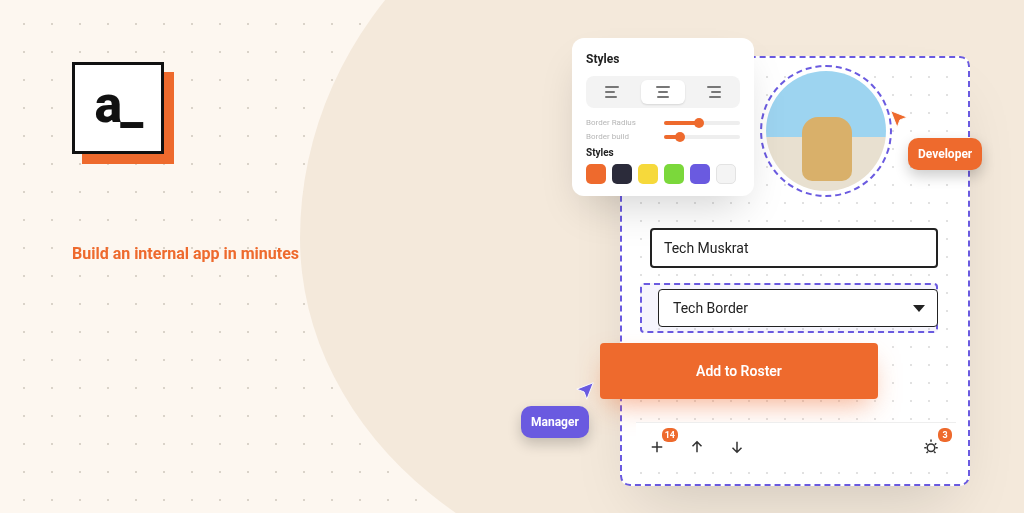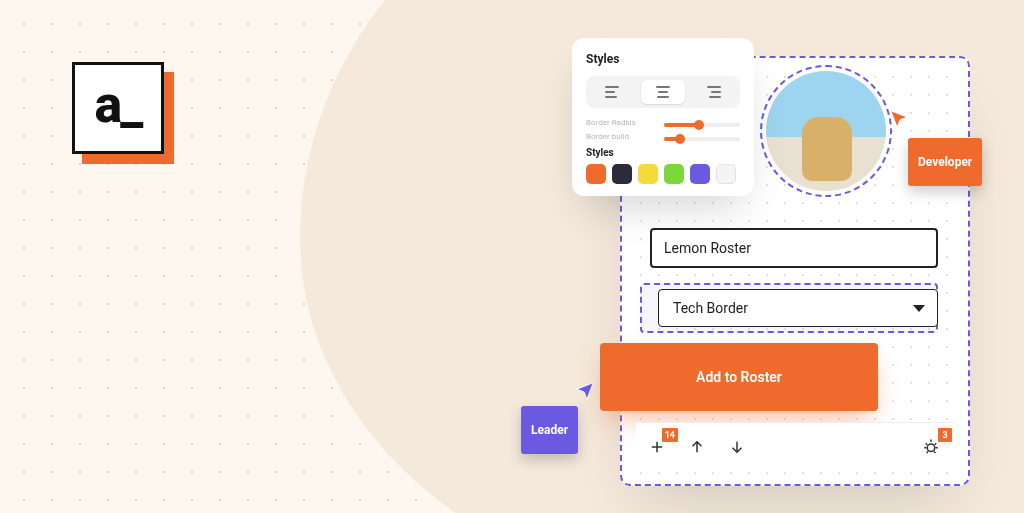--- a/index.html
+++ b/index.html
@@ -80,88 +80,89 @@
   }
   .select {
     position:absolute; left:658px; top:289px; width:280px; height:38px;
     background:#fff; border:1.5px solid #222; border-radius:4px;
     display:flex; align-items:center; justify-content:space-between;
     padding:0 12px 0 14px; font-size:14px; color:#222;
   }
   .caret { width:0;height:0;border-left:6px solid transparent;border-right:6px solid transparent;border-top:7px solid #222; }
   
   .cta {
-    position:absolute; left:600px; top:343px; width:278px; height:68px;
+    position:absolute; left:600px; top:343px; width:278px; height:56px;
     background:#ee6a2d; color:#fff; border-radius:4px;
     display:flex; align-items:center; justify-content:center;
     font-size:14px; font-weight:600;
     box-shadow:0 12px 28px -8px rgba(238,106,45,.55);
   }
   
   .toolbar {
     position:absolute; left:636px; top:422px; width:320px; height:48px;
     display:flex; align-items:center; padding:0 8px;
     background:#fff; border-top:1px solid #eee; border-radius:0 0 8px 8px;
   }
   .tbtn { width:26px;height:26px; display:flex;align-items:center;justify-content:center; color:#444; font-size:18px; position:relative; margin-right:14px;}
   .tbtn svg { width:18px;height:18px; stroke:#333; stroke-width:2; fill:none; }
   .spacer { flex:1; }
   .badge {
     position:absolute; top:-6px; right:-8px; min-width:14px;height:14px;
     background:#ee6a2d; color:#fff; font-size:9px; font-weight:700;
-    border-radius:1px; display:flex;align-items:center;justify-content:center; padding:0 3px;
+    border-radius:6px; display:flex;align-items:center;justify-content:center; padding:0 3px;
   }
   
   .styles-panel {
     position:absolute; left:572px; top:38px; width:182px;
     background:#fff; border-radius:12px; padding:14px 14px 12px;
     box-shadow:0 20px 40px -12px rgba(0,0,0,.18);
   }
   .sp-title { font-size:12px; font-weight:700; color:#222; margin-bottom:10px;}
   .align-row { display:flex; gap:6px; background:#f3f3f3; border-radius:8px; padding:4px; margin-bottom:10px;}
   .align-btn { flex:1; height:24px; display:flex;align-items:center;justify-content:center; border-radius:6px;}
   .align-btn.active { background:#fff; box-shadow:0 1px 2px rgba(0,0,0,.12);}
   .bars { display:flex; flex-direction:column; gap:3px;}
   .bars i{ display:block; height:2px; background:#777; border-radius:1px;}
   .bars.left i:nth-child(1){width:14px}.bars.left i:nth-child(2){width:10px}.bars.left i:nth-child(3){width:12px}
   .bars.center i{margin:0 auto}.bars.center i:nth-child(1){width:14px}.bars.center i:nth-child(2){width:10px}.bars.center i:nth-child(3){width:12px}
   .bars.right i{margin-left:auto}.bars.right i:nth-child(1){width:14px}.bars.right i:nth-child(2){width:10px}.bars.right i:nth-child(3){width:12px}
-  .slider-row { display:flex; align-items:flex-end; justify-content:space-between; font-size:8px; color:#b6b6b6; margin-bottom:5px;}
+  .slider-row { display:flex; align-items:center; justify-content:space-between; font-size:8px; color:#b6b6b6; margin-bottom:5px;}
   .slider { width:76px;height:4px; background:#eee;border-radius:3px; position:relative;}
   .slider .fill{position:absolute;left:0;top:0;height:100%;background:#ee6a2d;border-radius:3px;}
   .slider .knob{position:absolute;top:-3px;width:10px;height:10px;border-radius:50%;background:#ee6a2d;}
   .sp-sub { font-size:10px; font-weight:700; color:#222; margin:6px 0 6px;}
   .swatches{display:flex;gap:6px;}
   .sw{width:20px;height:20px;border-radius:5px;}
   
   .cursor {
     position:absolute;
   }
   .cursor svg{width:22px;height:22px;display:block;}
   .label-tag {
-    position:absolute; padding:17px 10px; font-size:12px; font-weight:700; color:#fff; border-radius:3px;
+    position:absolute; padding:9px 10px; font-size:12px; font-weight:700; color:#fff; border-radius:10px;
     box-shadow:0 6px 14px rgba(0,0,0,.2);
   }
   .tag-orange{ background:#ee6a2d;}
   .tag-purple{ background:#6a5ae0;}
 </style>
 </head>
 <body>
 
 <div class="dots"></div>
 <div class="blob"></div>
 
 <div class="logo-wrap">
   <div class="logo-shadow"></div>
   <div class="logo-box">
     <span>a_</span>
   </div>
 </div>
 
 <div class="hero">
+  <div class="eyebrow">Build an internal app in minutes</div>
 </div>
 
 <div class="canvas">
   <div class="canvas-dots"></div>
 </div>
 
 <div class="avatar-wrap">
   <div class="avatar"></div>
 </div>
 
@@ -209,21 +210,21 @@
     <div class="sw" style="background: rgb(238, 106, 45);"></div>
     <div class="sw" style="background: rgb(43, 43, 58);"></div>
     <div class="sw" style="background: rgb(246, 217, 59);"></div>
     <div class="sw" style="background: rgb(123, 216, 59);"></div>
     <div class="sw" style="background: rgb(106, 90, 224);"></div>
     <div class="sw" style="background: rgb(244, 244, 244); border: 1px solid rgb(227, 227, 227);"></div>
   </div>
 </div>
 
 <div class="name-input">
-  <span>Lemon Roster</span>
+  <span>Tech Muskrat</span>
 </div>
 
 <div class="select-outline"></div>
 <div class="select">
   <span>Tech Border</span>
   <span class="caret"></span>
 </div>
 
 <div class="cta">
   <span>Add to Roster</span>
@@ -261,13 +262,13 @@
       <path d="M3 3l7 18 3-8 8-3z" fill="#ee6a2d" stroke="#fff" stroke-width="1"></path>
     </svg>
 </div>
 <div class="label-tag tag-orange" style="left:908px; top:138px;">Developer</div>
 
 <div class="cursor" style="left:574px; top:380px;">
   <svg viewBox="0 0 24 24">
       <path d="M21 3L3 10l8 3 3 8z" fill="#6a5ae0" stroke="#fff" stroke-width="1"></path>
     </svg>
 </div>
-<div class="label-tag tag-purple" style="left:521px; top:406px;">Leader</div>
+<div class="label-tag tag-purple" style="left:521px; top:406px;">Manager</div>
 
 </body></html>

